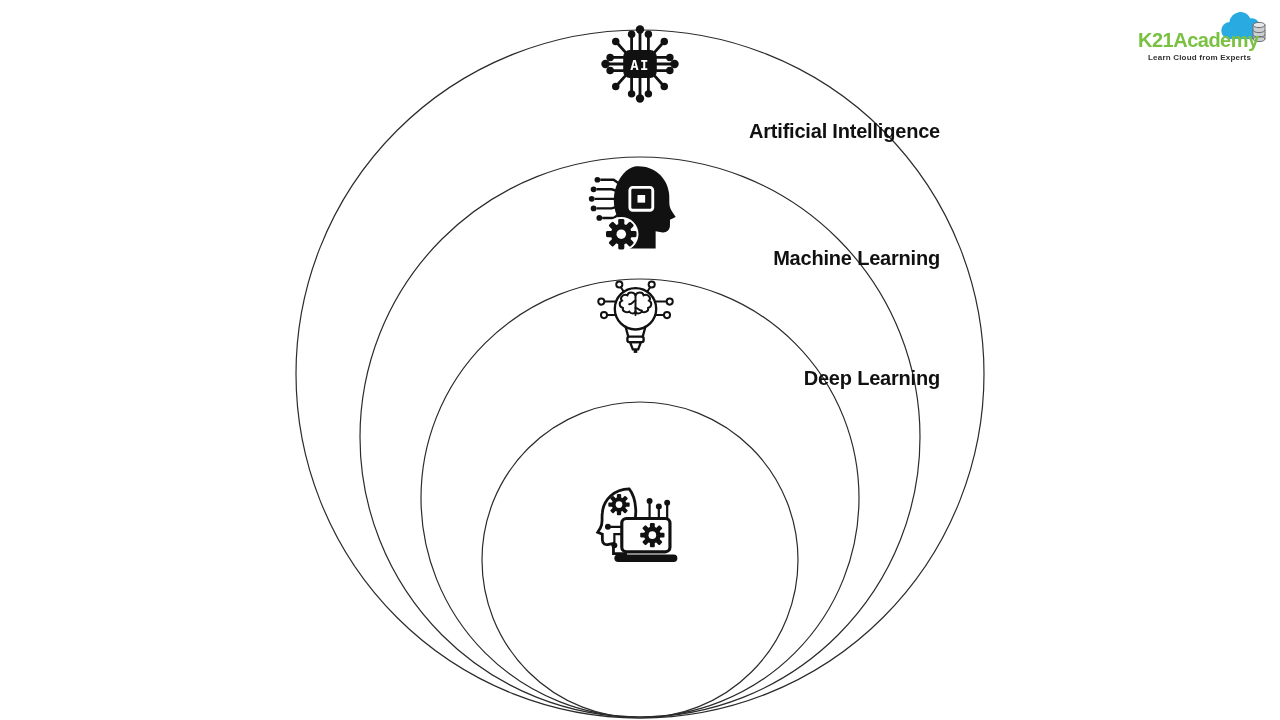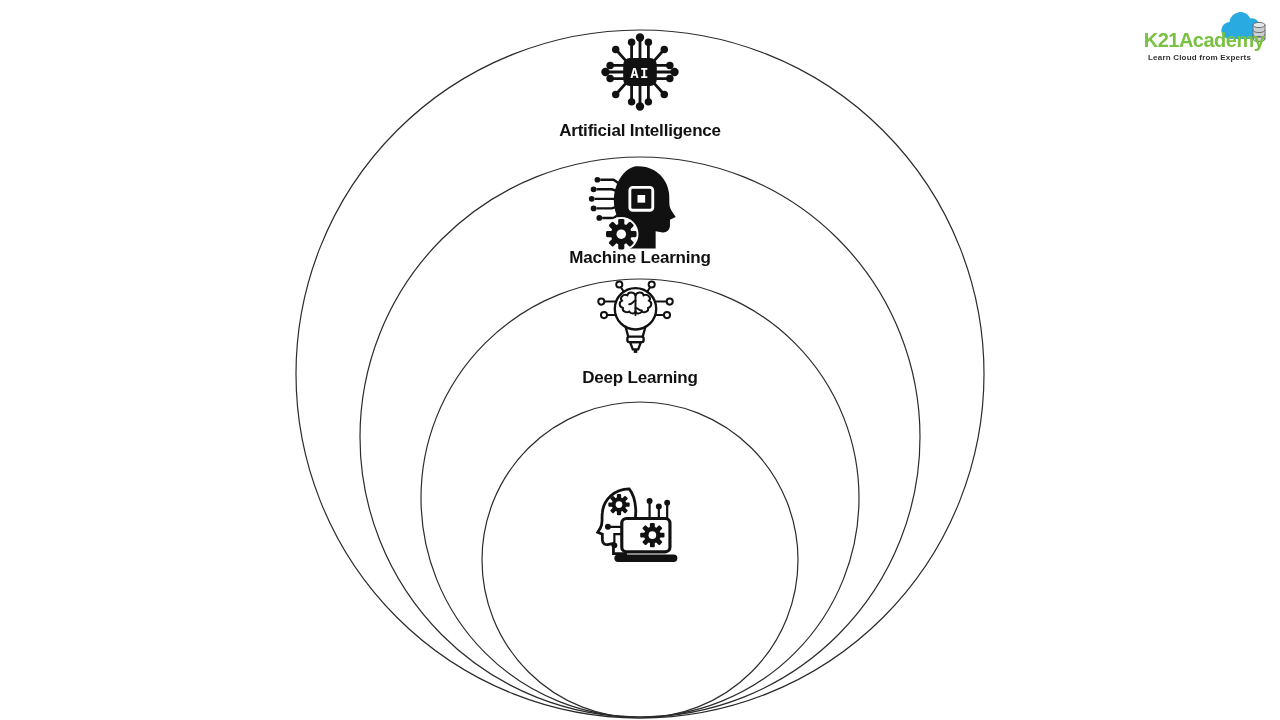--- a/index.html
+++ b/index.html
@@ -1,49 +1,49 @@
 <!DOCTYPE html>
 <html><head>
 <meta charset="utf-8">
 <style>
   html,body{margin:0;padding:0;background:#ffffff;}
   #canvas{position:relative;width:1280px;height:720px;overflow:hidden;background:#ffffff;
           font-family:"Liberation Sans", sans-serif;}
   #circles{position:absolute;left:0;top:0;}
   .layer-icon{position:absolute;}
-  .layer-label{position:absolute;left:340px;width:600px;text-align:center;
-               font-weight:700;font-size:17px;line-height:26px;color:#111111;
+  .layer-label{position:absolute;left:340px;width:600px;text-align:right;
+               font-weight:700;font-size:20px;line-height:26px;color:#111111;
                letter-spacing:-0.2px;}
   #label-ai{top:118px;}
   #label-ml{top:245px;}
   #label-dl{top:365px;}
   #label-gen{top:567px;}
   #logo{position:absolute;top:12px;right:10px;width:132px;height:54px;}
   #logo-cloud{position:absolute;top:0;right:0;}
-  #logo-brand{position:absolute;top:17px;right:0;width:132px;text-align:center;
+  #logo-brand{position:absolute;top:17px;right:0;width:132px;text-align:left;
               font-weight:700;font-size:20px;color:#7ac143;letter-spacing:-0.5px;z-index:2;}
   #logo-tagline{position:absolute;top:41px;right:2px;width:120px;
                 font-weight:700;font-size:8px;color:#333333;letter-spacing:0.2px;z-index:2;}
   svg{display:block;}
 </style>
 </head>
 <body>
 
 <div id="canvas">
 
   <svg id="circles" width="1280" height="720" viewBox="0 0 1280 720">
     <g fill="none" stroke="#2b2b2b" stroke-width="1.2">
       <circle cx="640" cy="374" r="344"></circle>
       <circle cx="640" cy="437" r="280"></circle>
       <circle cx="640" cy="498" r="219"></circle>
       <circle cx="640" cy="560" r="158"></circle>
     </g>
   </svg>
 
-  <div class="layer-icon" style="left:598px;top:30px;">
+  <div class="layer-icon" style="left:598px;top:22px;">
     <svg width="84" height="84" viewBox="0 0 90 90">
       <g stroke="#111" stroke-width="3" fill="none" stroke-linecap="round">
         <path d="M36,30 V16"></path>
           <path d="M45,30 V12"></path>
           <path d="M54,30 V16"></path>
         <path d="M36,60 V74"></path>
           <path d="M45,60 V78"></path>
           <path d="M54,60 V74"></path>
         <path d="M27,38 H16"></path>
           <path d="M27,45 H12"></path>

